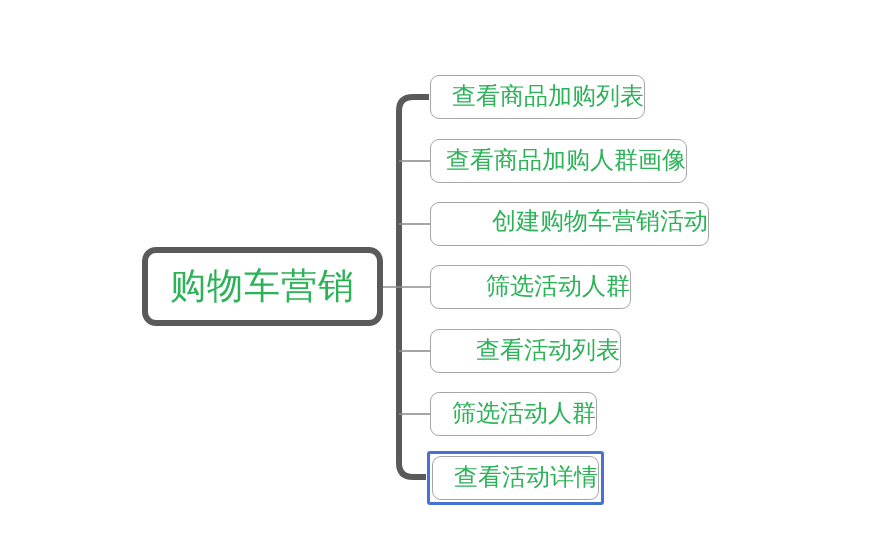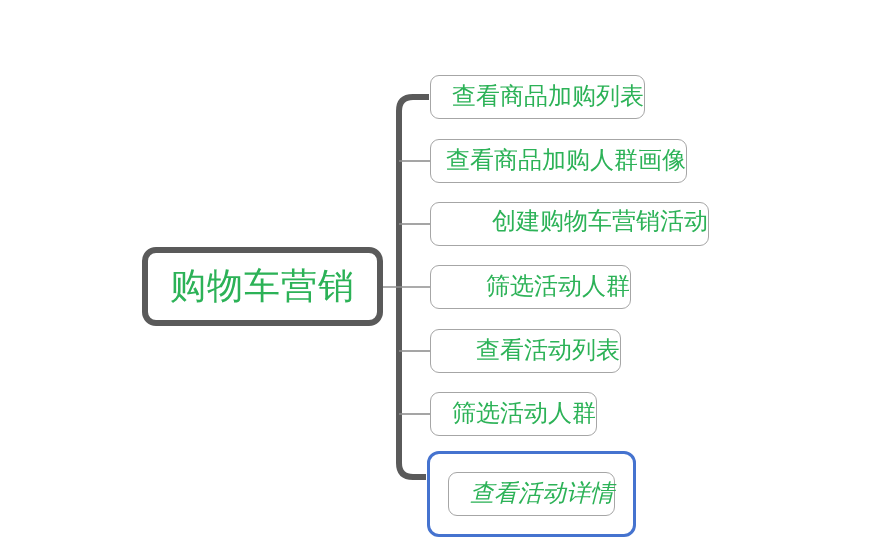--- a/index.html
+++ b/index.html
@@ -72,24 +72,23 @@
   .n1{top:75px;  width:215px;}
   .n2{top:139px; width:257px;}
   .n3{top:202px; width:279px;font-family:Liberation Mono, monospace;}
   .n4{top:265px; width:201px;}
   .n5{top:329px; width:191px;}
   .n6{top:392px; width:167px;}
   .selection-ring{
     position:absolute;
     left:427px; top:451px;
     border:3px solid var(--ring);
-    border-radius:12px;
-    padding:18px;
+    border-radius:3px;
+    padding:2px;
     background:var(--bg);
-    font-style:italic;
   }
   .selection-ring .child-node{
     position:static;
     width:167px;
   }
 </style>
 </head>
 <body>
 
 <div class="canvas">

